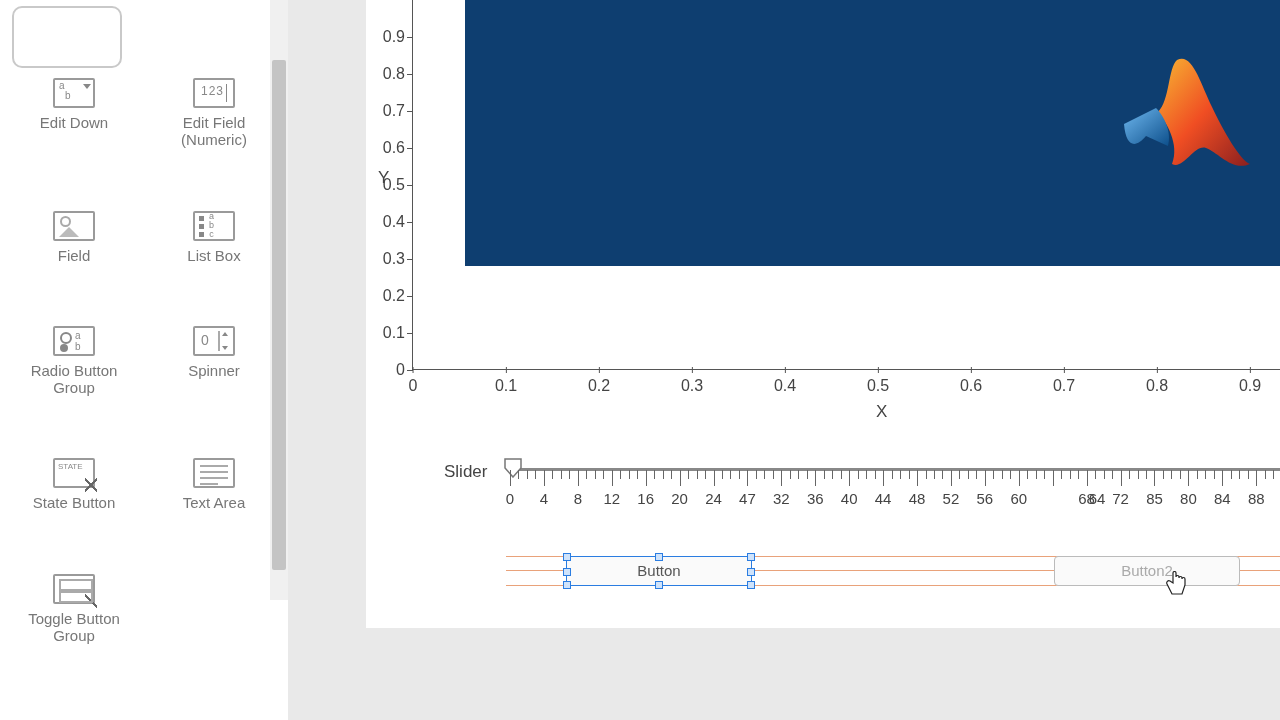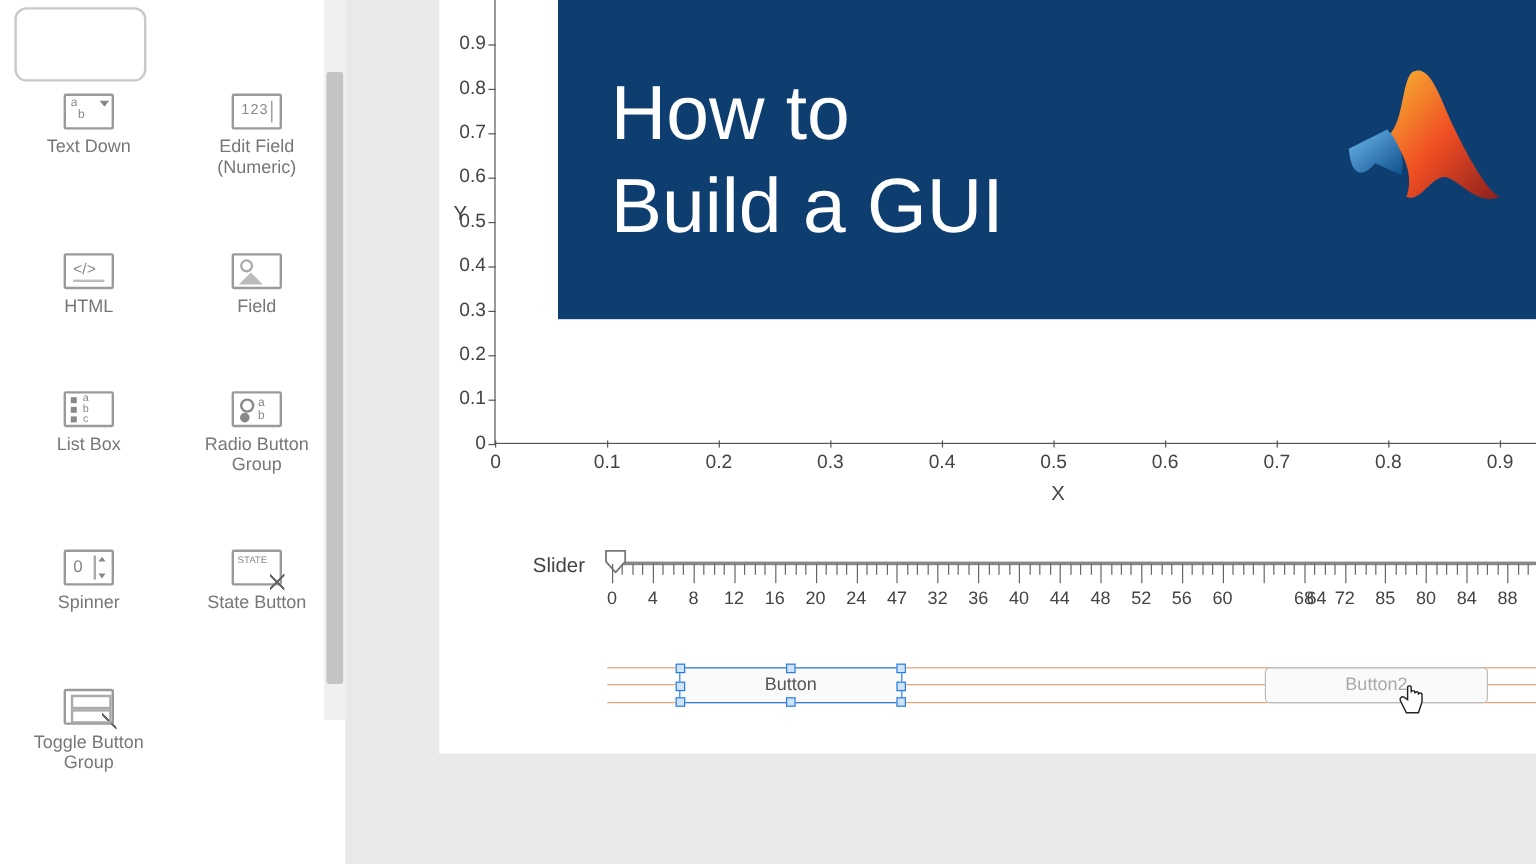--- a/index.html
+++ b/index.html
@@ -119,32 +119,28 @@
 <body>
 
 <div class="palette">
   <div class="palette-blank"></div>
 
   <div class="palette-grid">
     <div class="comp">
       <div class="ico ico-dropdown">
           <span class="arrow"></span>
         </div>
-      <span>Text Down</span>
+      <span>Edit Down</span>
     </div>
     <div class="comp">
       <div class="ico ico-edit">
           <span class="cur"></span>
         </div>
       <span>Edit Field</span>
       <span>(Numeric)</span>
-    </div>
-    <div class="comp">
-      <div class="ico ico-html"></div>
-      <span>HTML</span>
     </div>
     <div class="comp">
       <div class="ico ico-image"></div>
       <span>Field</span>
     </div>
     <div class="comp">
       <div class="ico ico-list"></div>
       <span>List Box</span>
     </div>
     <div class="comp">
@@ -157,20 +153,29 @@
     <div class="comp">
       <div class="ico ico-spin">
           <span class="up"></span>
           <span class="dn"></span>
         </div>
       <span>Spinner</span>
     </div>
     <div class="comp">
       <div class="ico ico-state"></div>
       <span>State Button</span>
+    </div>
+    <div class="comp">
+      <div class="ico ico-text">
+        <span class="ln" style="top:5px"></span>
+          <span class="ln" style="top:11px"></span>
+        <span class="ln" style="top:17px"></span>
+          <span class="ln" style="top:23px;width:18px"></span>
+      </div>
+      <span>Text Area</span>
     </div>
     <div class="comp">
       <div class="ico ico-toggle">
           <span class="cur"></span>
         </div>
       <span>Toggle Button</span>
       <span>Group</span>
     </div>
   </div>
 
@@ -356,24 +361,20 @@
           <svg viewBox="0 0 22 26">
               <path d="M8 2 V12 L5 10 C3 9 1 11 2 13 L7 23 H17 L20 14 V8 C20 6 17 6 17 8 V7 C17 5 14 5 14 7 V6 C14 4 11 4 11 6 V2 C11 0 8 0 8 2 Z" fill="#fff" stroke="#222" stroke-width="1.2"></path>
             </svg>
         </div>
       </div>
     </div>
 
   </div>
 
   <div class="banner">
-    <div>
-      <div>How to</div>
-      <div>Build a GUI</div>
-    </div>
     <div class="logo">
       <svg viewBox="0 0 130 120">
         <defs>
           <linearGradient id="g1" x1="0" y1="0" x2="1" y2="1">
             <stop offset="0" stop-color="#f7b733"></stop>
               <stop offset=".5" stop-color="#f04e23"></stop>
               <stop offset="1" stop-color="#8a1f1f"></stop>
           </linearGradient>
           <linearGradient id="g2" x1="0" y1="0" x2="1" y2="1">
             <stop offset="0" stop-color="#6fb8ef"></stop>

